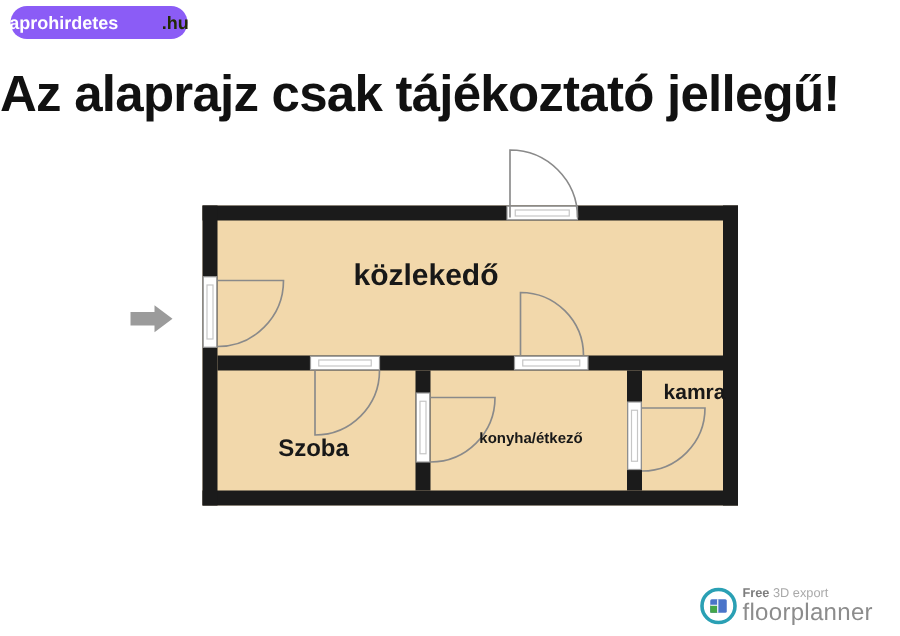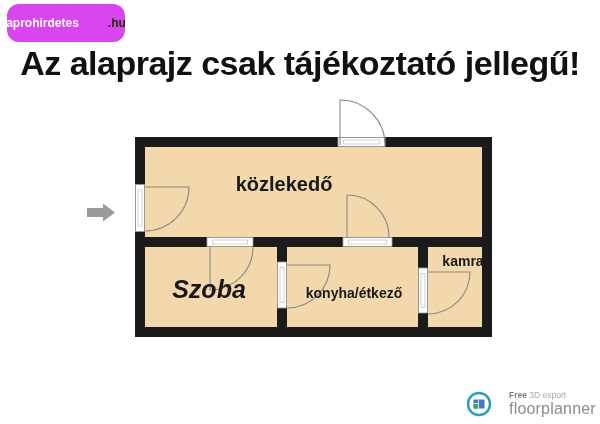--- a/index.html
+++ b/index.html
@@ -3,48 +3,48 @@
 <meta charset="utf-8">
 <style>
   html,body{margin:0;padding:0;}
   body{
     width:600px;height:424px;position:relative;overflow:hidden;
     background:#ffffff;
     font-family:"Liberation Sans", sans-serif;
   }
   
   .logo-pill{
-    position:absolute;left:7px;top:4px;width:118px;height:38px;
-    background:#d946ef;border-radius:12px;
+    position:absolute;left:7px;top:4px;width:118px;height:22px;
+    background:#8b5cf6;border-radius:12px;
     display:flex;align-items:center;justify-content:center;gap:1px;
   }
   .logo-main{color:#ffffff;font-weight:bold;font-size:12px;letter-spacing:0px;}
   .logo-dot{width:6px;height:6px;background:#f18a00;display:inline-block;margin:3px 1px 0 2px;}
   .logo-tld{color:#222a05;font-weight:bold;font-size:12px;margin-left:24px;}
   
   .headline{
-    position:absolute;left:0;top:44px;width:600px;text-align:center;
+    position:absolute;left:0;top:44px;width:556px;text-align:center;
     font-size:34px;font-weight:bold;color:#111111;line-height:1.15;
     letter-spacing:-0.5px;white-space:nowrap;
   }
   
   .plan-svg{position:absolute;left:0;top:0;}
   
   .room-label{
     position:absolute;transform:translate(-50%,-50%);
     font-weight:bold;color:#181818;line-height:1;white-space:nowrap;
   }
   .lbl-kozlekedo{left:284px;top:184px;font-size:20px;}
-  .lbl-szoba{left:209px;top:289px;font-size:25px;font-style:italic;}
-  .lbl-konyha{left:354px;top:293px;font-size:14px;text-align:right;}
+  .lbl-szoba{left:209px;top:300px;font-size:16px;}
+  .lbl-konyha{left:354px;top:293px;font-size:10px;text-align:right;}
   .lbl-kamra{left:451px;top:261px;font-size:14px;margin-left:12px;}
   
   .watermark{
     position:absolute;left:466px;top:389px;height:30px;
-    display:flex;align-items:center;gap:17px;
+    display:flex;align-items:center;gap:3px;
   }
   .wm-text{display:flex;flex-direction:column;line-height:1;}
   .wm-line1{font-size:8.5px;color:#a9a9a9;margin-bottom:1px;}
   .wm-free{font-weight:bold;color:#7d7d7d;}
   .wm-brand{font-size:16px;color:#8c8c8c;letter-spacing:0.2px;text-align:right;}
 </style>
 </head>
 <body>
 
 <div class="logo-pill">

